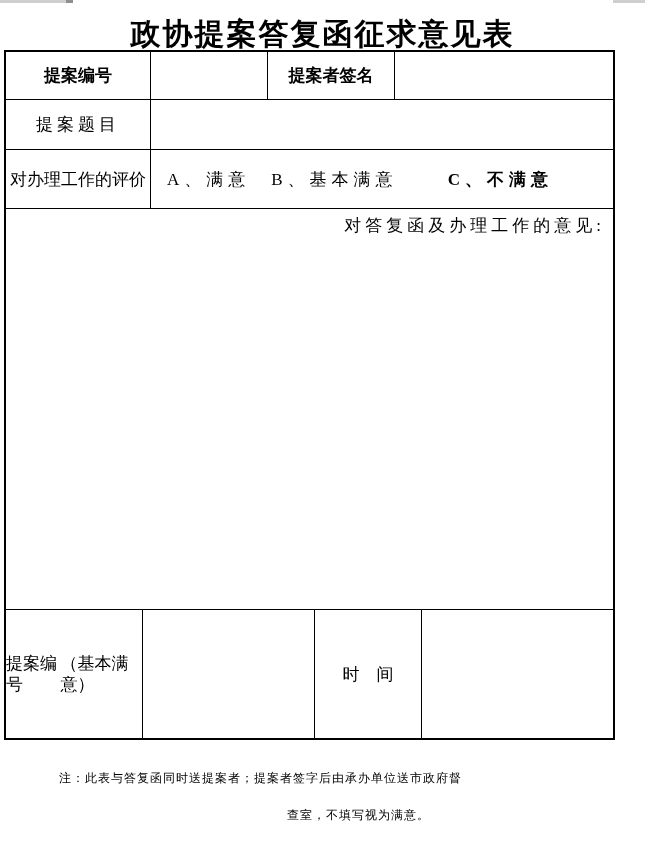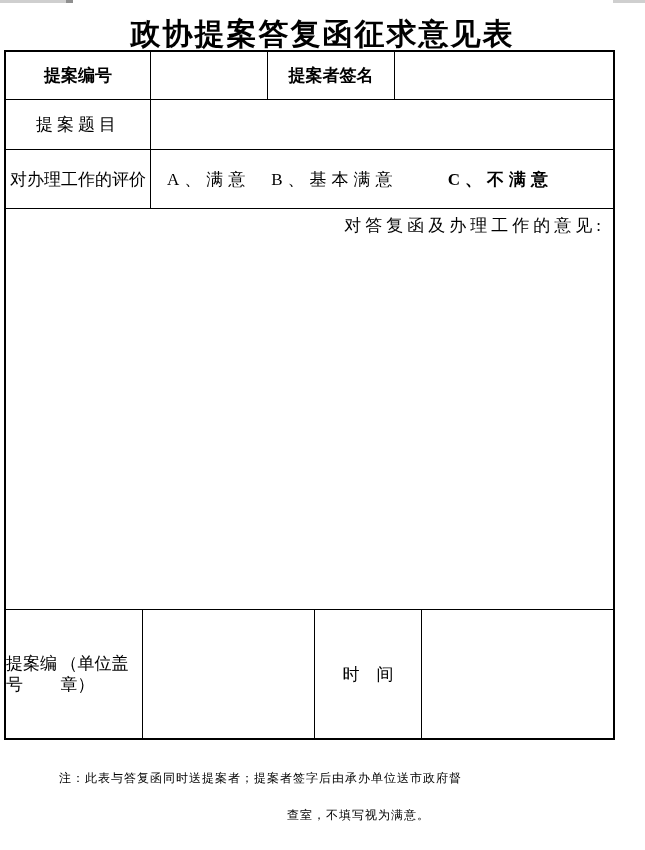--- a/index.html
+++ b/index.html
@@ -123,21 +123,21 @@
 
   <div class="tr r5">
     <div class="td fill opinion-cell">
       <span>对答复函及办理工作的意见:</span>
     </div>
   </div>
 
   <div class="tr r6">
     <div class="td w137 two-line">
       <span>提案编号</span>
-      <span>（单位盖章）</span>
+      <span>（基本满意）</span>
     </div>
     <div class="td w172"></div>
     <div class="td w107">时　间</div>
     <div class="td fill"></div>
   </div>
 
 </div>
 
 <div class="note">
   <div class="line1">

